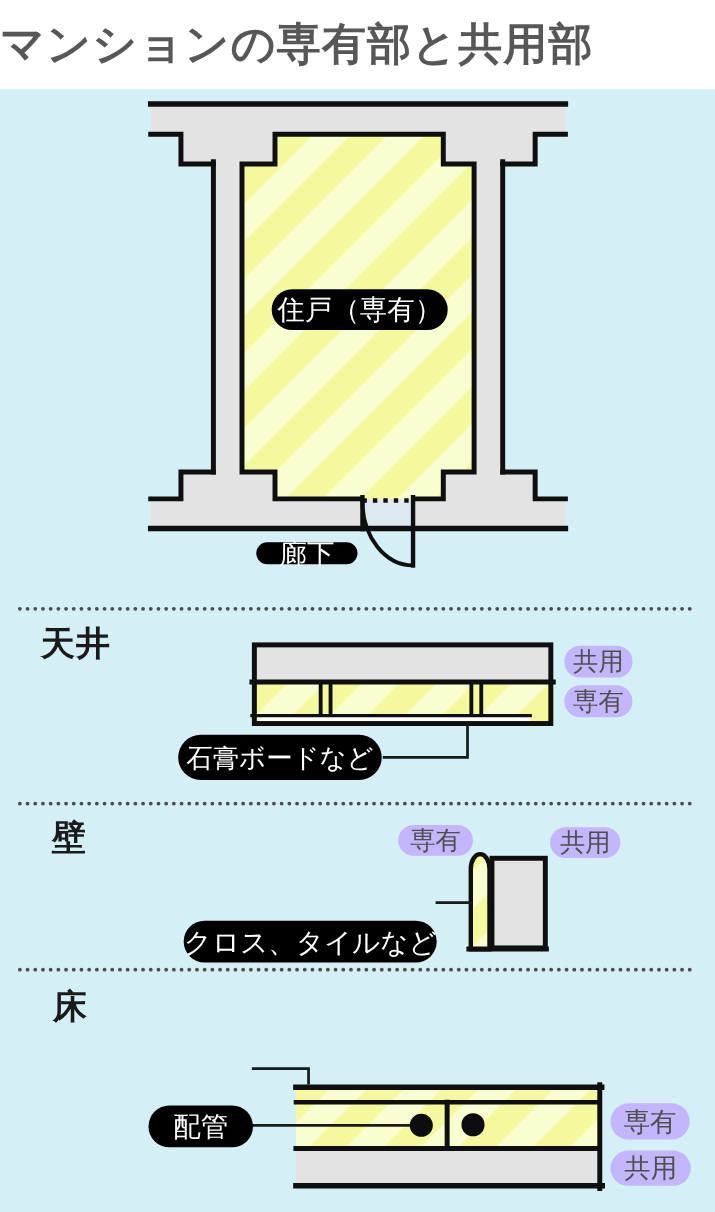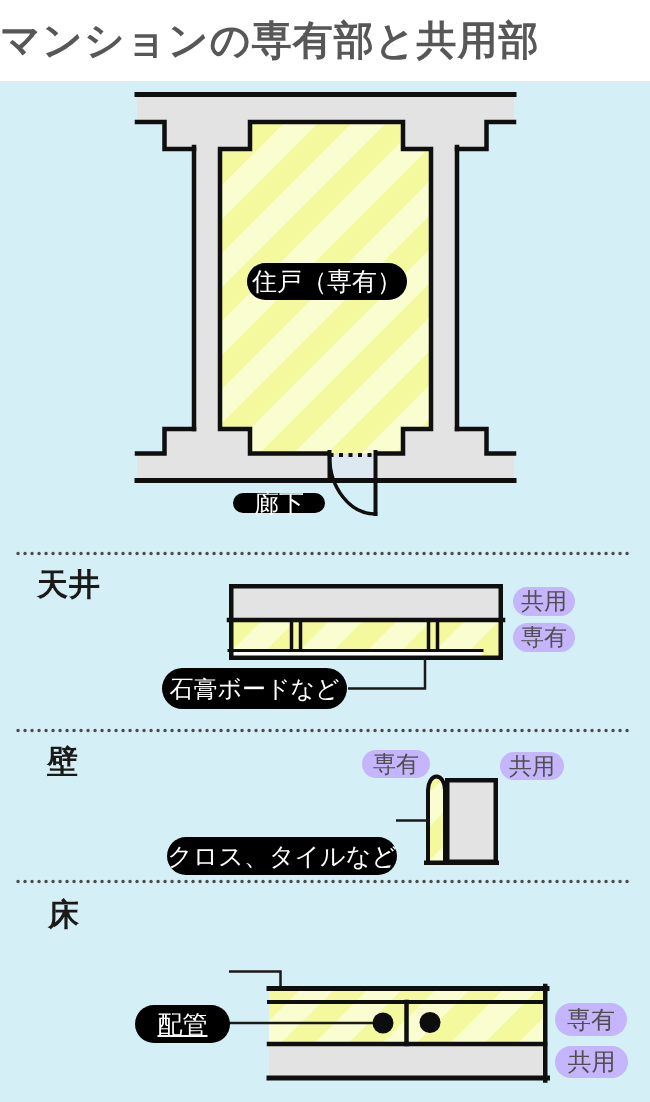--- a/index.html
+++ b/index.html
@@ -39,21 +39,21 @@
   .ceiling-head   { left:37px;  top:564px; }
   .ceiling-kyoyo  { left:513px; top:587px; width:62px; height:29px; font-size:23px; }
   .ceiling-senyu  { left:513px; top:623px; width:62px; height:29px; font-size:23px; }
   .ceiling-call   { left:162px; top:668px; width:185px; height:41px; font-size:24px; }
   .wall-head      { left:47px;  top:741px; }
   .wall-senyu     { left:362px; top:750px; width:68px; height:28px; font-size:23px; }
   .wall-kyoyo     { left:500px; top:752px; width:64px; height:28px; font-size:23px; }
   .wall-call      { left:167px; top:801px; width:230px; height:38px; font-size:25px;margin-top:36px; }
   .floor-head     { left:48px;  top:894px; }
   .floor-call-fl  { left:62px;  top:950px; width:168px; height:40px; font-size:25px; }
-  .floor-call-pipe{ left:135px; top:1005px; width:95px; height:38px; font-size:25px;text-decoration:underline; }
+  .floor-call-pipe{ left:135px; top:1005px; width:95px; height:38px; font-size:25px; }
   .floor-senyu    { left:555px; top:1003px; width:72px; height:33px; font-size:24px; }
   .floor-kyoyo    { left:555px; top:1046px; width:73px; height:32px; font-size:24px; }
 </style>
 </head>
 <body>
 
 <div class="page">
 
   <div class="page-title">マンションの専有部と共用部</div>
 

